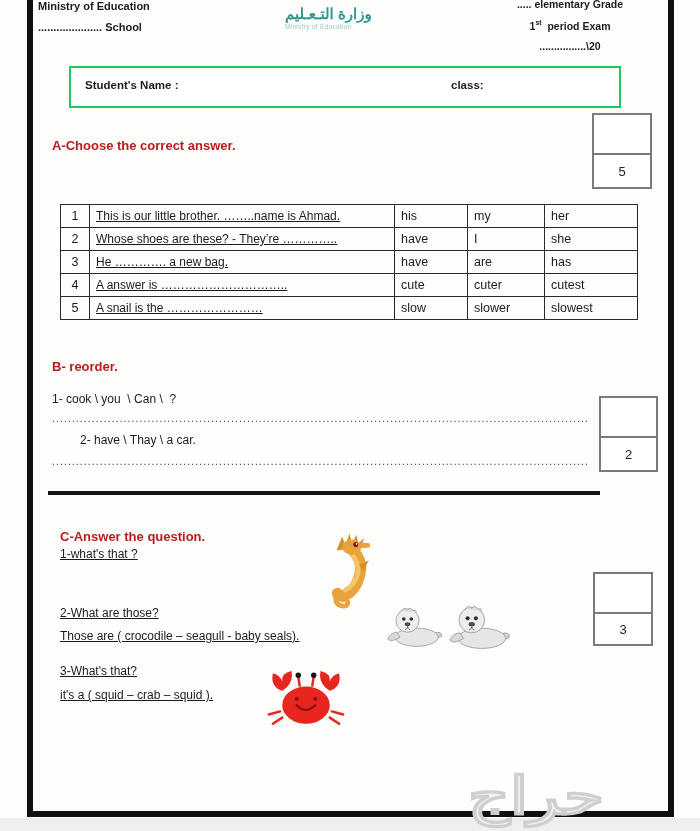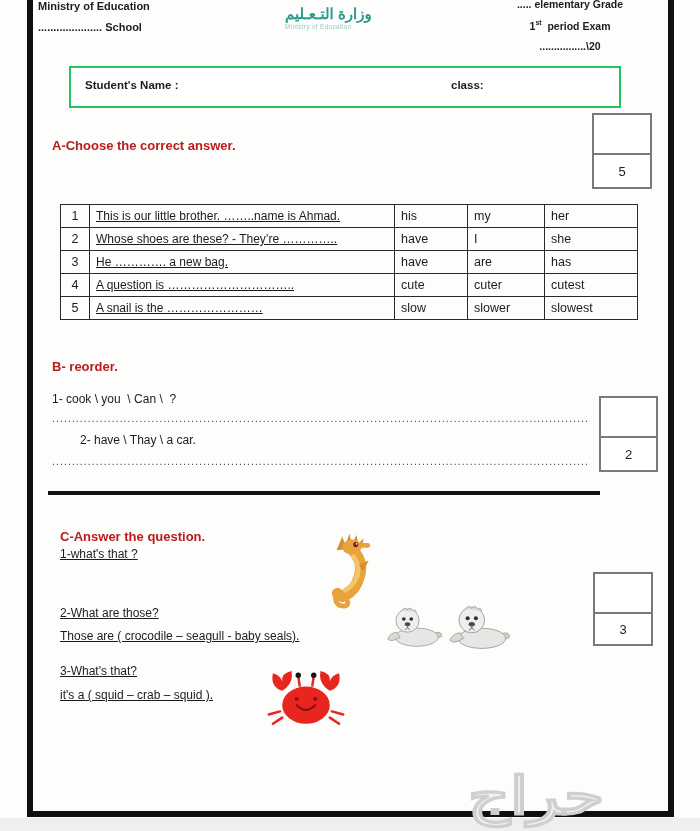--- a/index.html
+++ b/index.html
@@ -137,21 +137,21 @@
     </tr>
     <tr>
       <td class="c-num">3</td>
       <td class="c-q pre">He …………. a new bag.</td>
       <td class="c-o1">have</td>
       <td class="c-o2">are</td>
       <td class="c-o3">has</td>
     </tr>
     <tr>
       <td class="c-num">4</td>
-      <td class="c-q pre">A question is …………………………..</td>
+      <td class="c-q pre">A answer is …………………………..</td>
       <td class="c-o1">cute</td>
       <td class="c-o2">cuter</td>
       <td class="c-o3">cutest</td>
     </tr>
     <tr>
       <td class="c-num">5</td>
       <td class="c-q pre">A snail is the ……………………</td>
       <td class="c-o1">slow</td>
       <td class="c-o2">slower</td>
       <td class="c-o3">slowest</td>

